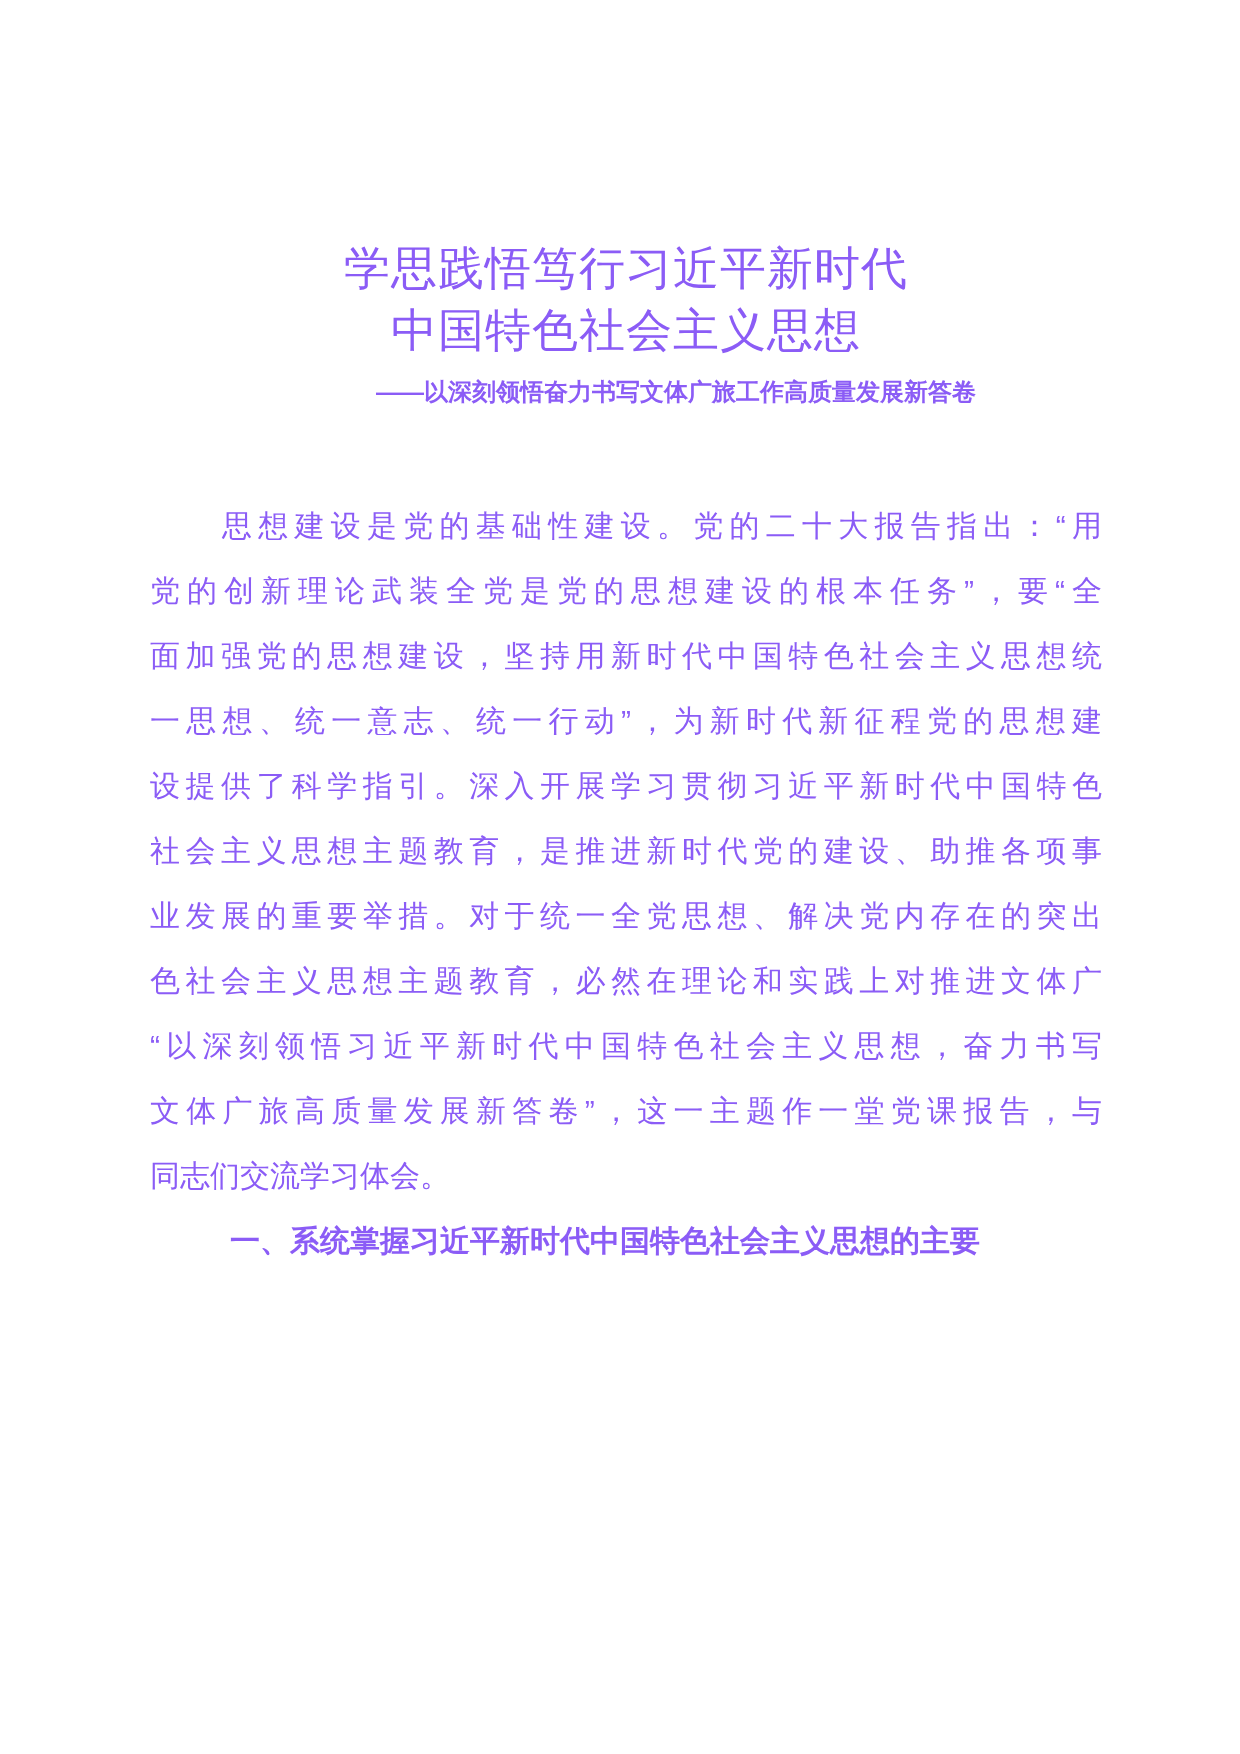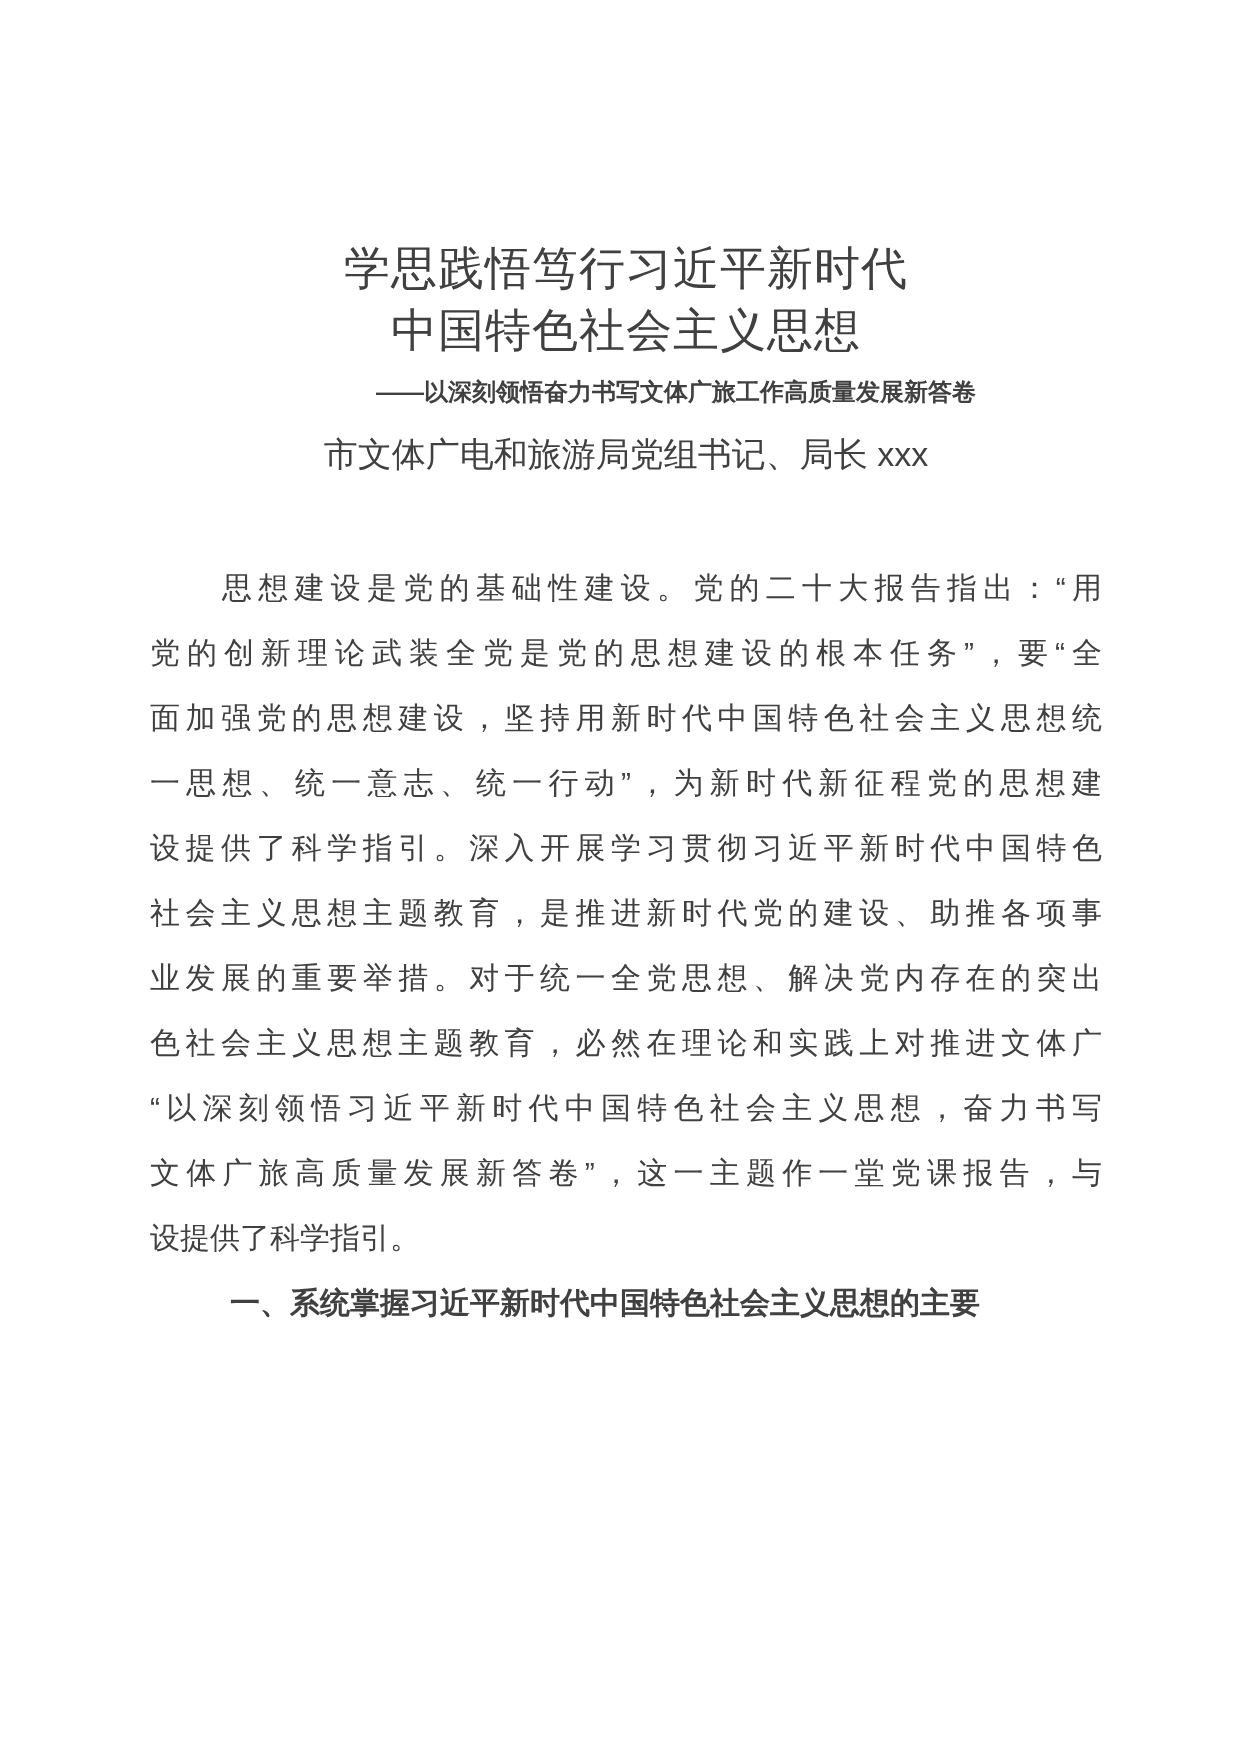--- a/index.html
+++ b/index.html
@@ -5,21 +5,21 @@
   html, body {
     margin: 0;
     padding: 0;
     background: #ffffff;
   }
   .page {
     position: relative;
     width: 1240px;
     height: 1754px;
     background: #ffffff;
-    color: #404040;
+    color: #8b5cf6;
     box-sizing: border-box;
     padding: 237px 138px 0 150px;
     overflow: hidden;
     font-family: "Liberation Sans", "DejaVu Sans", sans-serif;
   }
   .doc-title {
     font-size: 46px;
     font-weight: 400;
     line-height: 62px;
     text-align: center;
@@ -73,30 +73,29 @@
 </style>
 </head>
 <body>
 
 <div class="page">
   <div class="doc-title">
     <span class="title-line">学思践悟笃行习近平新时代</span>
     <span class="title-line">中国特色社会主义思想</span>
   </div>
   <div class="doc-subtitle">——以深刻领悟奋力书写文体广旅工作高质量发展新答卷</div>
-  <div class="doc-byline">市文体广电和旅游局党组书记、局长 xxx</div>
   <div class="doc-body">
     <div class="paragraph">
         <div class="text-line first-line">思想建设是党的基础性建设。党的二十大报告指出：“用</div>
         <div class="text-line">党的创新理论武装全党是党的思想建设的根本任务”，要“全</div>
         <div class="text-line">面加强党的思想建设，坚持用新时代中国特色社会主义思想统</div>
         <div class="text-line">一思想、统一意志、统一行动”，为新时代新征程党的思想建</div>
         <div class="text-line">设提供了科学指引。深入开展学习贯彻习近平新时代中国特色</div>
         <div class="text-line">社会主义思想主题教育，是推进新时代党的建设、助推各项事</div>
         <div class="text-line">业发展的重要举措。对于统一全党思想、解决党内存在的突出</div>
         <div class="text-line">色社会主义思想主题教育，必然在理论和实践上对推进文体广</div>
         <div class="text-line">“以深刻领悟习近平新时代中国特色社会主义思想，奋力书写</div>
         <div class="text-line">文体广旅高质量发展新答卷”，这一主题作一堂党课报告，与</div>
-        <div class="text-line last-line">设提供了科学指引。</div>
+        <div class="text-line last-line">同志们交流学习体会。</div>
       </div>
     <div class="section-heading">一、系统掌握习近平新时代中国特色社会主义思想的主要</div>
   </div>
 </div>
 
 </body></html>

